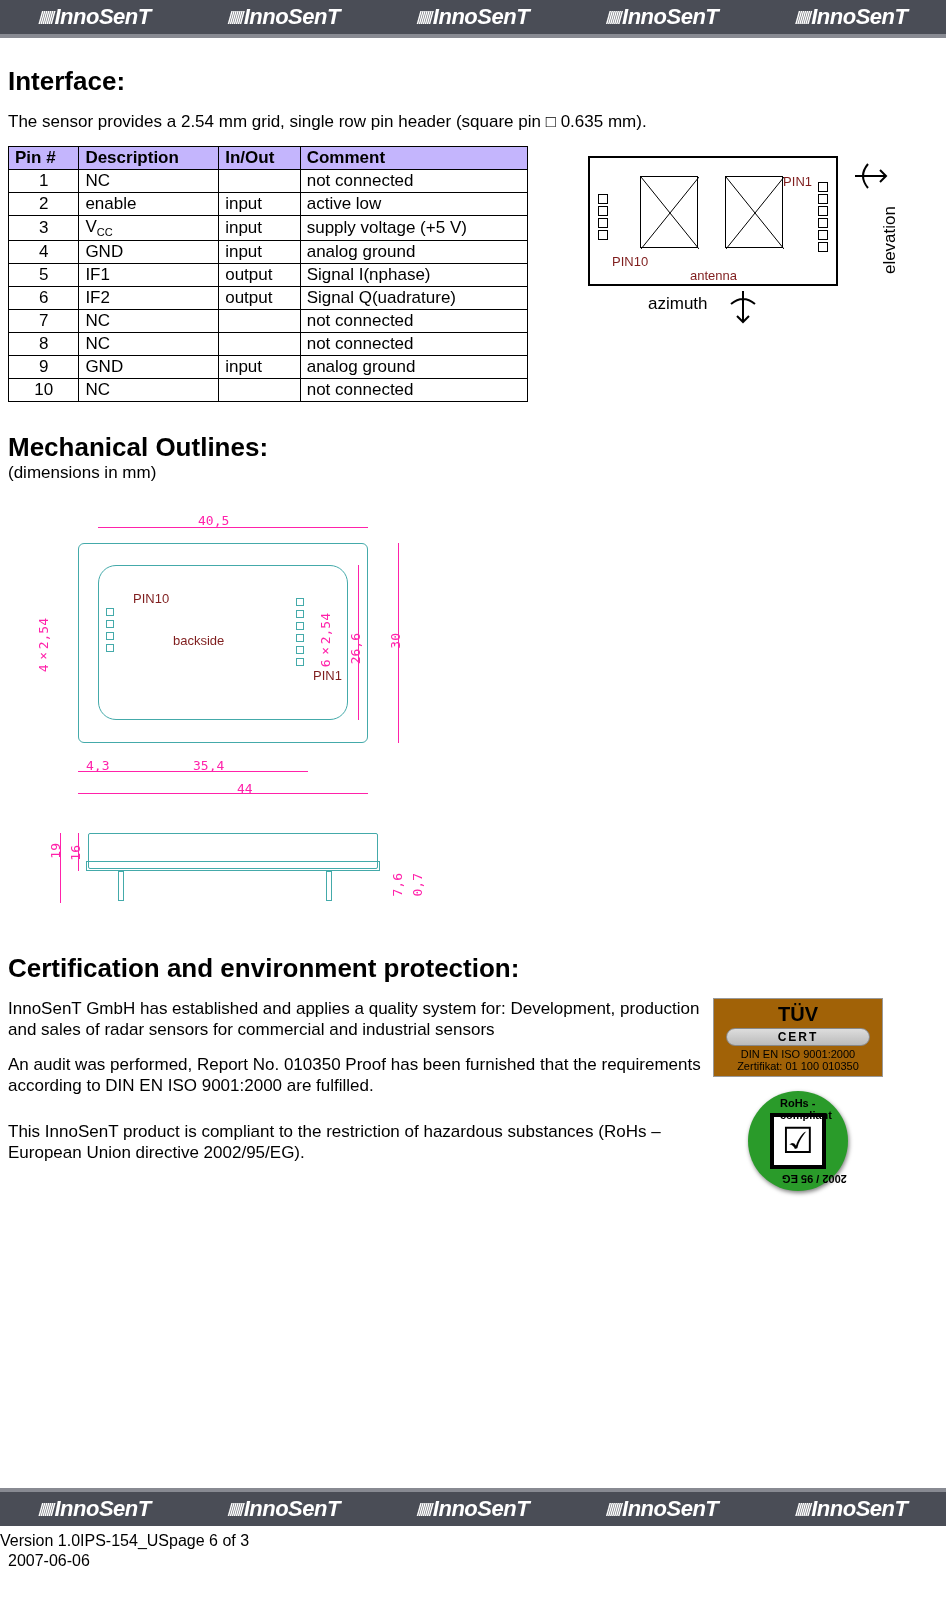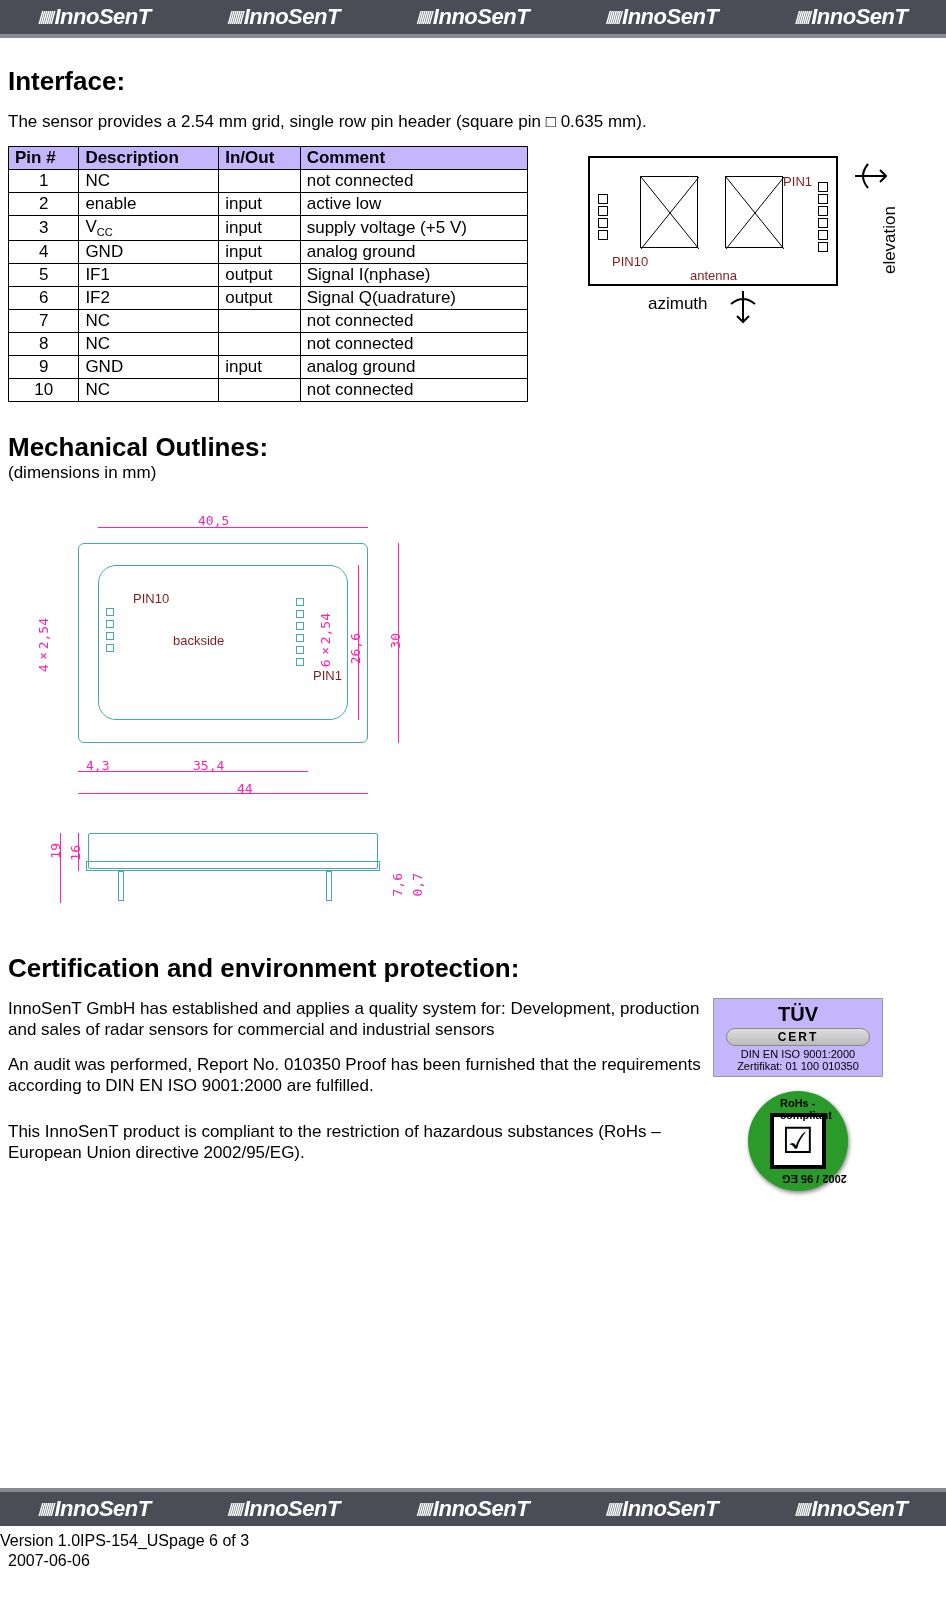--- a/index.html
+++ b/index.html
@@ -34,21 +34,21 @@
   .mech-inner { border: 1.5px solid #4aa; width: 250px; height: 155px; position: absolute; top: 22px; left: 20px; border-radius: 18px; }
   .mech-pins { position: absolute; display: flex; flex-direction: column; gap: 4px; }
   .mech-pins .sq { width: 8px; height: 8px; border: 1.5px solid #4aa; }
   .dim { color: #f2a; font-family: monospace; font-size: 13px; position: absolute; }
   .dim-line { position: absolute; background: #f2a; }
   .mech-side { position: absolute; top: 300px; left: 30px; width: 350px; height: 110px; }
   .side-rect { border: 1.5px solid #4aa; position: absolute; }
   .cert-row { display: flex; align-items: flex-start; }
   .cert-text { width: 700px; }
   .cert-badges { width: 180px; display: flex; flex-direction: column; align-items: center; gap: 14px; }
-  .tuv { width: 170px; border: 1px solid #999; padding: 4px; font-size: 12px; text-align: center; background: #c4b5fd; }
+  .tuv { width: 170px; border: 1px solid #999; padding: 4px; font-size: 12px; text-align: center; background: #a16207; }
   .tuv .tuv-top { font-weight: bold; font-size: 20px; font-family: Arial; }
   .tuv .cert-band { background: linear-gradient(#ddd,#bbb); border: 1px solid #888; border-radius: 10px; font-size: 12px; font-weight: bold; letter-spacing: 2px; padding: 1px 0; margin: 2px 8px; }
   .tuv .small { font-size: 11px; }
   .rohs { width: 100px; height: 100px; border-radius: 50%; background: #2a9b2a; position: relative; box-shadow: 1px 2px 4px rgba(0,0,0,.5); display:flex;align-items:center;justify-content:center; }
   .rohs .inner { width: 56px; height: 56px; border: 4px solid #000; background: #fff; display:flex;align-items:center;justify-content:center; font-size: 36px; color:#000; }
   .rohs-text { position: absolute; color: #000; font-size: 11px; font-weight: bold; margin-left: 32px; }
   .footer-meta { display: flex; justify-content: flex-start; padding: 6px 8px 0 0; font-size: 16px; }
   .footer-date { padding: 2px 8px 10px 8px; font-size: 16px; }
 </style>
 </head>

